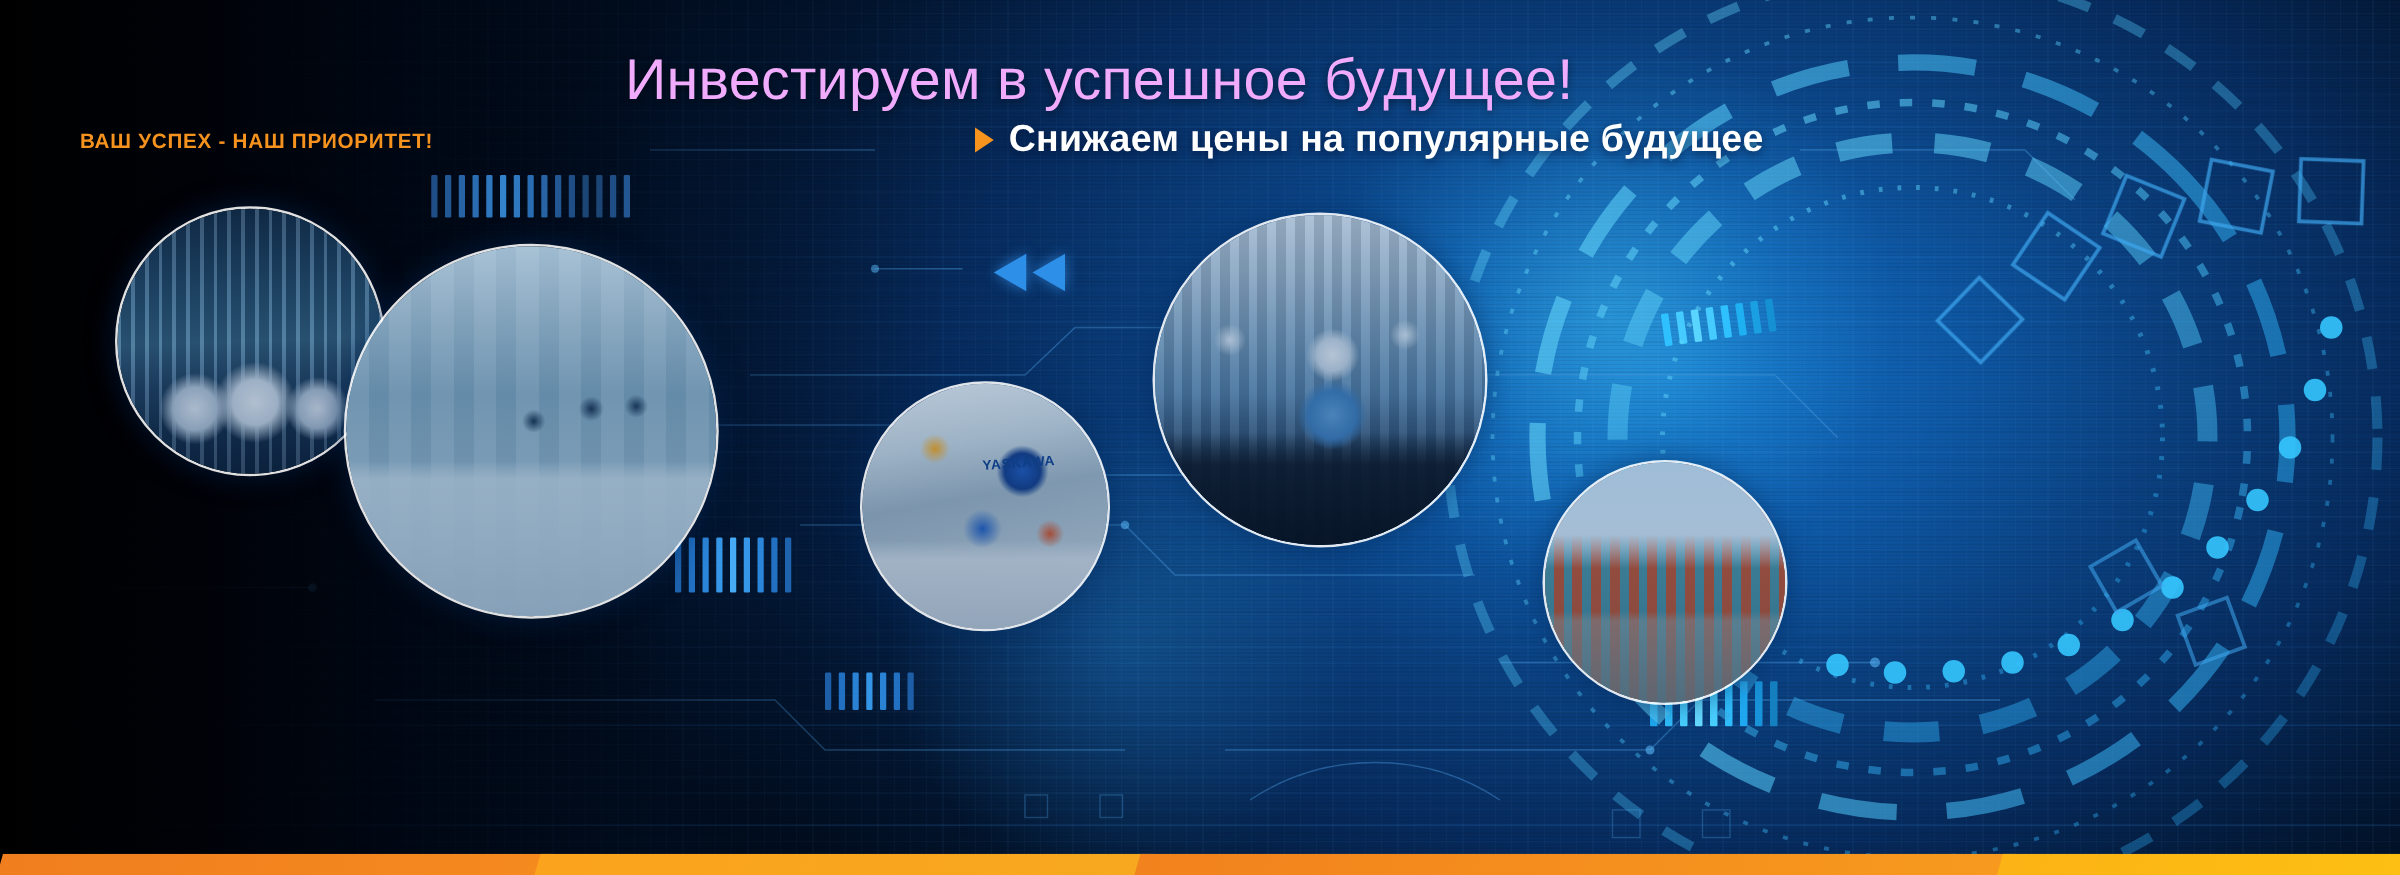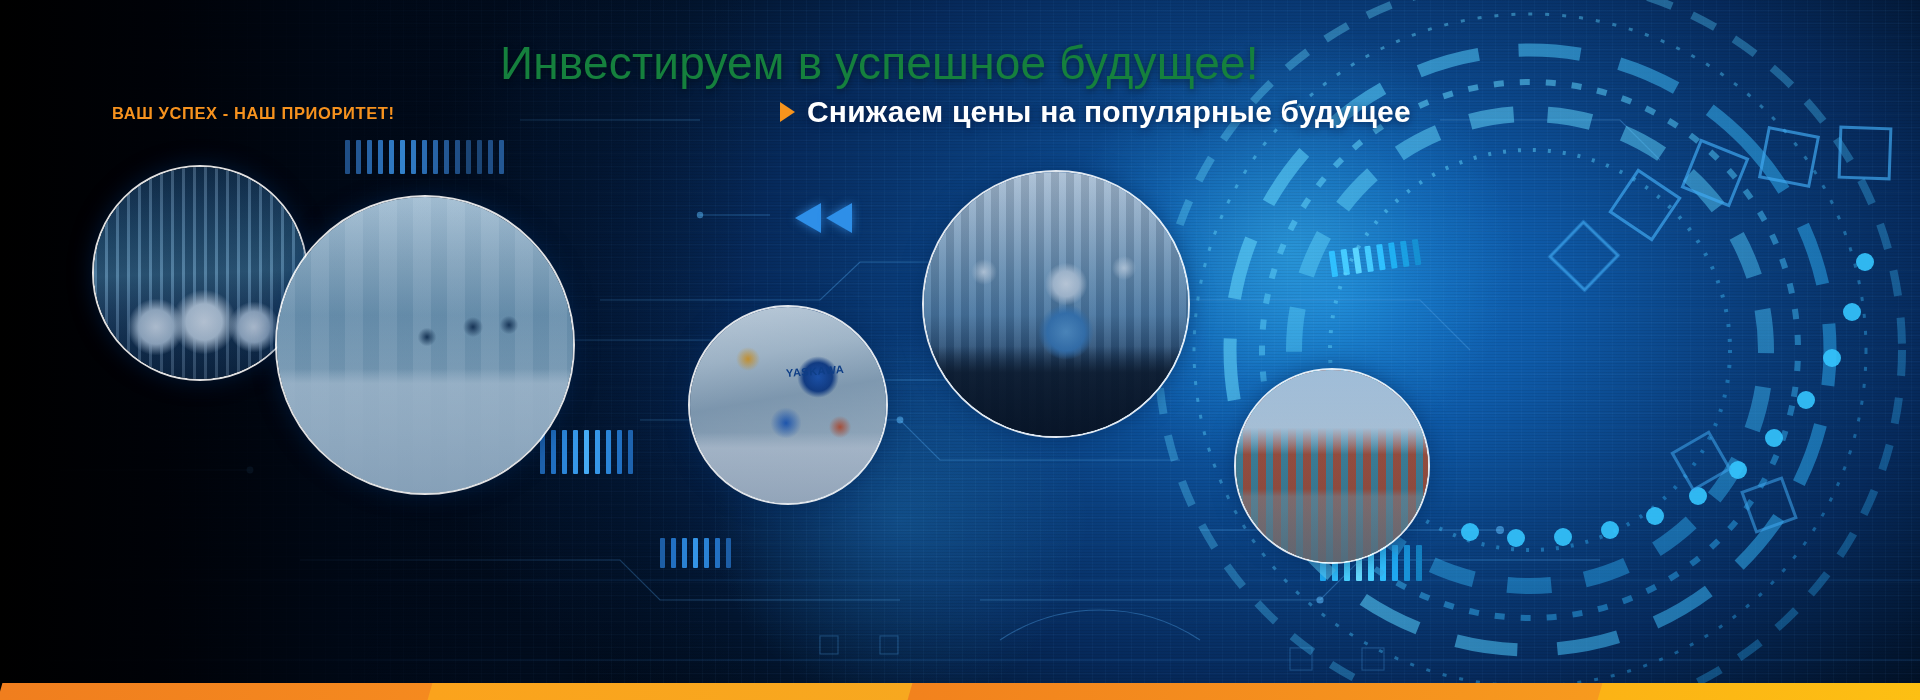--- a/index.html
+++ b/index.html
@@ -63,27 +63,26 @@
 
   
   .logo-wrap { position:absolute; left:52px; top:18px; width:350px; height:100px; }
   .logo-mark { position:relative; width:350px; height:62px; }
   .logo-mark svg { display:block; }
   .tagline {
     position:absolute; left:12px; top:86px;
     font-size:16.5px; font-weight:700; letter-spacing:.6px;
     color:#F6921E; white-space:nowrap;
     font-family:"Liberation Sans", sans-serif;
-    margin-left:48px;
   }
 
   
   .headline {
     position:absolute; left:500px; top:36px;
-    font-size:46px; font-weight:400; color:#15803d;
+    font-size:46px; font-weight:400; color:#f0abfc;
     letter-spacing:.2px; white-space:nowrap;
     text-shadow:0 2px 7px rgba(0,0,0,.45);
   }
   .subline-row {
     position:absolute; left:780px; top:95px;
     display:flex; align-items:center; gap:12px;
     white-space:nowrap;
   }
   .sub-arrow {
     width:0; height:0;

